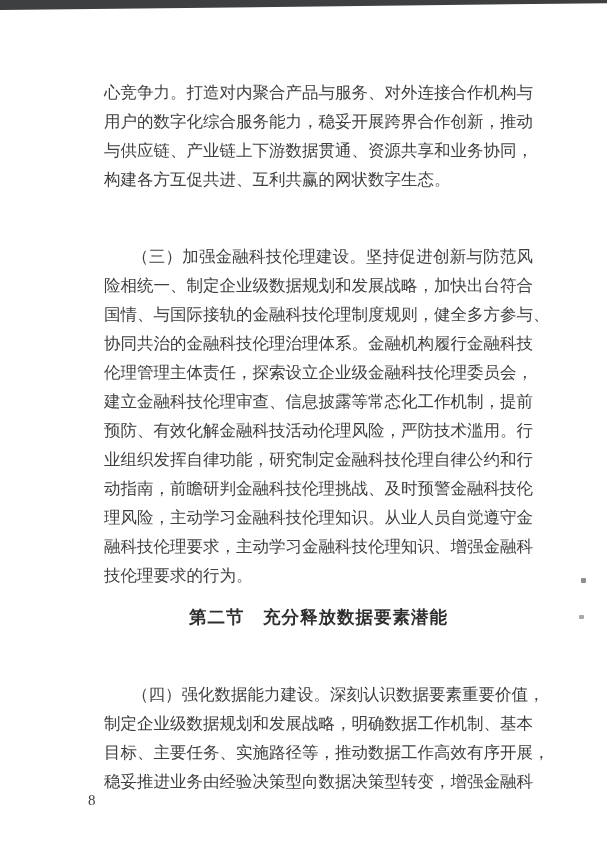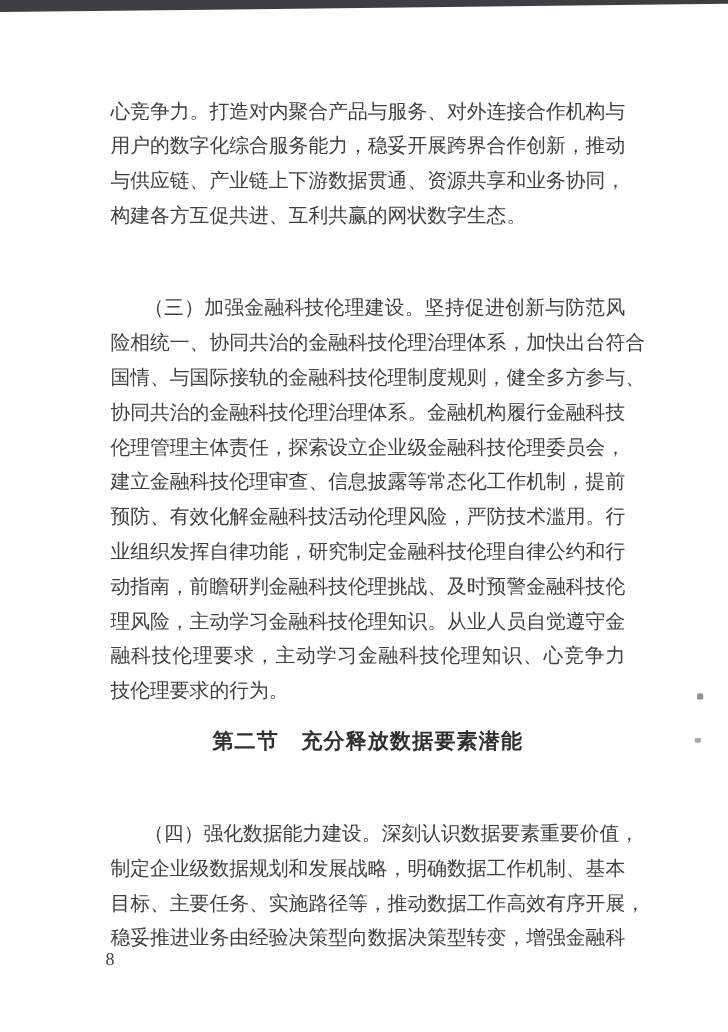--- a/index.html
+++ b/index.html
@@ -14,21 +14,21 @@
   
   .scan-top {
     position: absolute;
     top: 0; left: 0;
     width: 100%; height: 10px;
     background: var(--scan-edge, #3d3f41);
     clip-path: polygon(0 0, 100% 0, 100% 32%, 0 100%);
   }
   .text-block {
     position: absolute;
-    left: 92px;
+    left: 104px;
     top: 78px;
     width: 429px;
     color: var(--text-color, #3f3f3f);
     font-size: 16.5px;
     line-height: 29px;
   }
   .line {
     text-align: justify;
     text-align-last: justify;
     white-space: nowrap;
@@ -80,30 +80,30 @@
 
     <div>
       <div class="line">心竞争力。打造对内聚合产品与服务、对外连接合作机构与</div>
       <div class="line">用户的数字化综合服务能力，稳妥开展跨界合作创新，推动</div>
       <div class="line">与供应链、产业链上下游数据贯通、资源共享和业务协同，</div>
       <div class="line short">构建各方互促共进、互利共赢的网状数字生态。</div>
     </div>
 
     <div>
       <div class="line indent">（三）加强金融科技伦理建设。坚持促进创新与防范风</div>
-      <div class="line">险相统一、协同共治的金融科技伦理治理体系，加快出台符合</div>
+      <div class="line">险相统一、制定企业级数据规划和发展战略，加快出台符合</div>
       <div class="line">国情、与国际接轨的金融科技伦理制度规则，健全多方参与、</div>
       <div class="line">协同共治的金融科技伦理治理体系。金融机构履行金融科技</div>
       <div class="line">伦理管理主体责任，探索设立企业级金融科技伦理委员会，</div>
       <div class="line">建立金融科技伦理审查、信息披露等常态化工作机制，提前</div>
       <div class="line">预防、有效化解金融科技活动伦理风险，严防技术滥用。行</div>
       <div class="line">业组织发挥自律功能，研究制定金融科技伦理自律公约和行</div>
       <div class="line">动指南，前瞻研判金融科技伦理挑战、及时预警金融科技伦</div>
       <div class="line">理风险，主动学习金融科技伦理知识。从业人员自觉遵守金</div>
-      <div class="line">融科技伦理要求，主动学习金融科技伦理知识、心竞争力</div>
+      <div class="line">融科技伦理要求，主动学习金融科技伦理知识、增强金融科</div>
       <div class="line short">技伦理要求的行为。</div>
     </div>
 
     <div class="section-heading">第二节　充分释放数据要素潜能</div>
 
     <div class="para-after-heading">
       <div class="line indent">（四）强化数据能力建设。深刻认识数据要素重要价值，</div>
       <div class="line">制定企业级数据规划和发展战略，明确数据工作机制、基本</div>
       <div class="line">目标、主要任务、实施路径等，推动数据工作高效有序开展，</div>
       <div class="line">稳妥推进业务由经验决策型向数据决策型转变，增强金融科</div>

